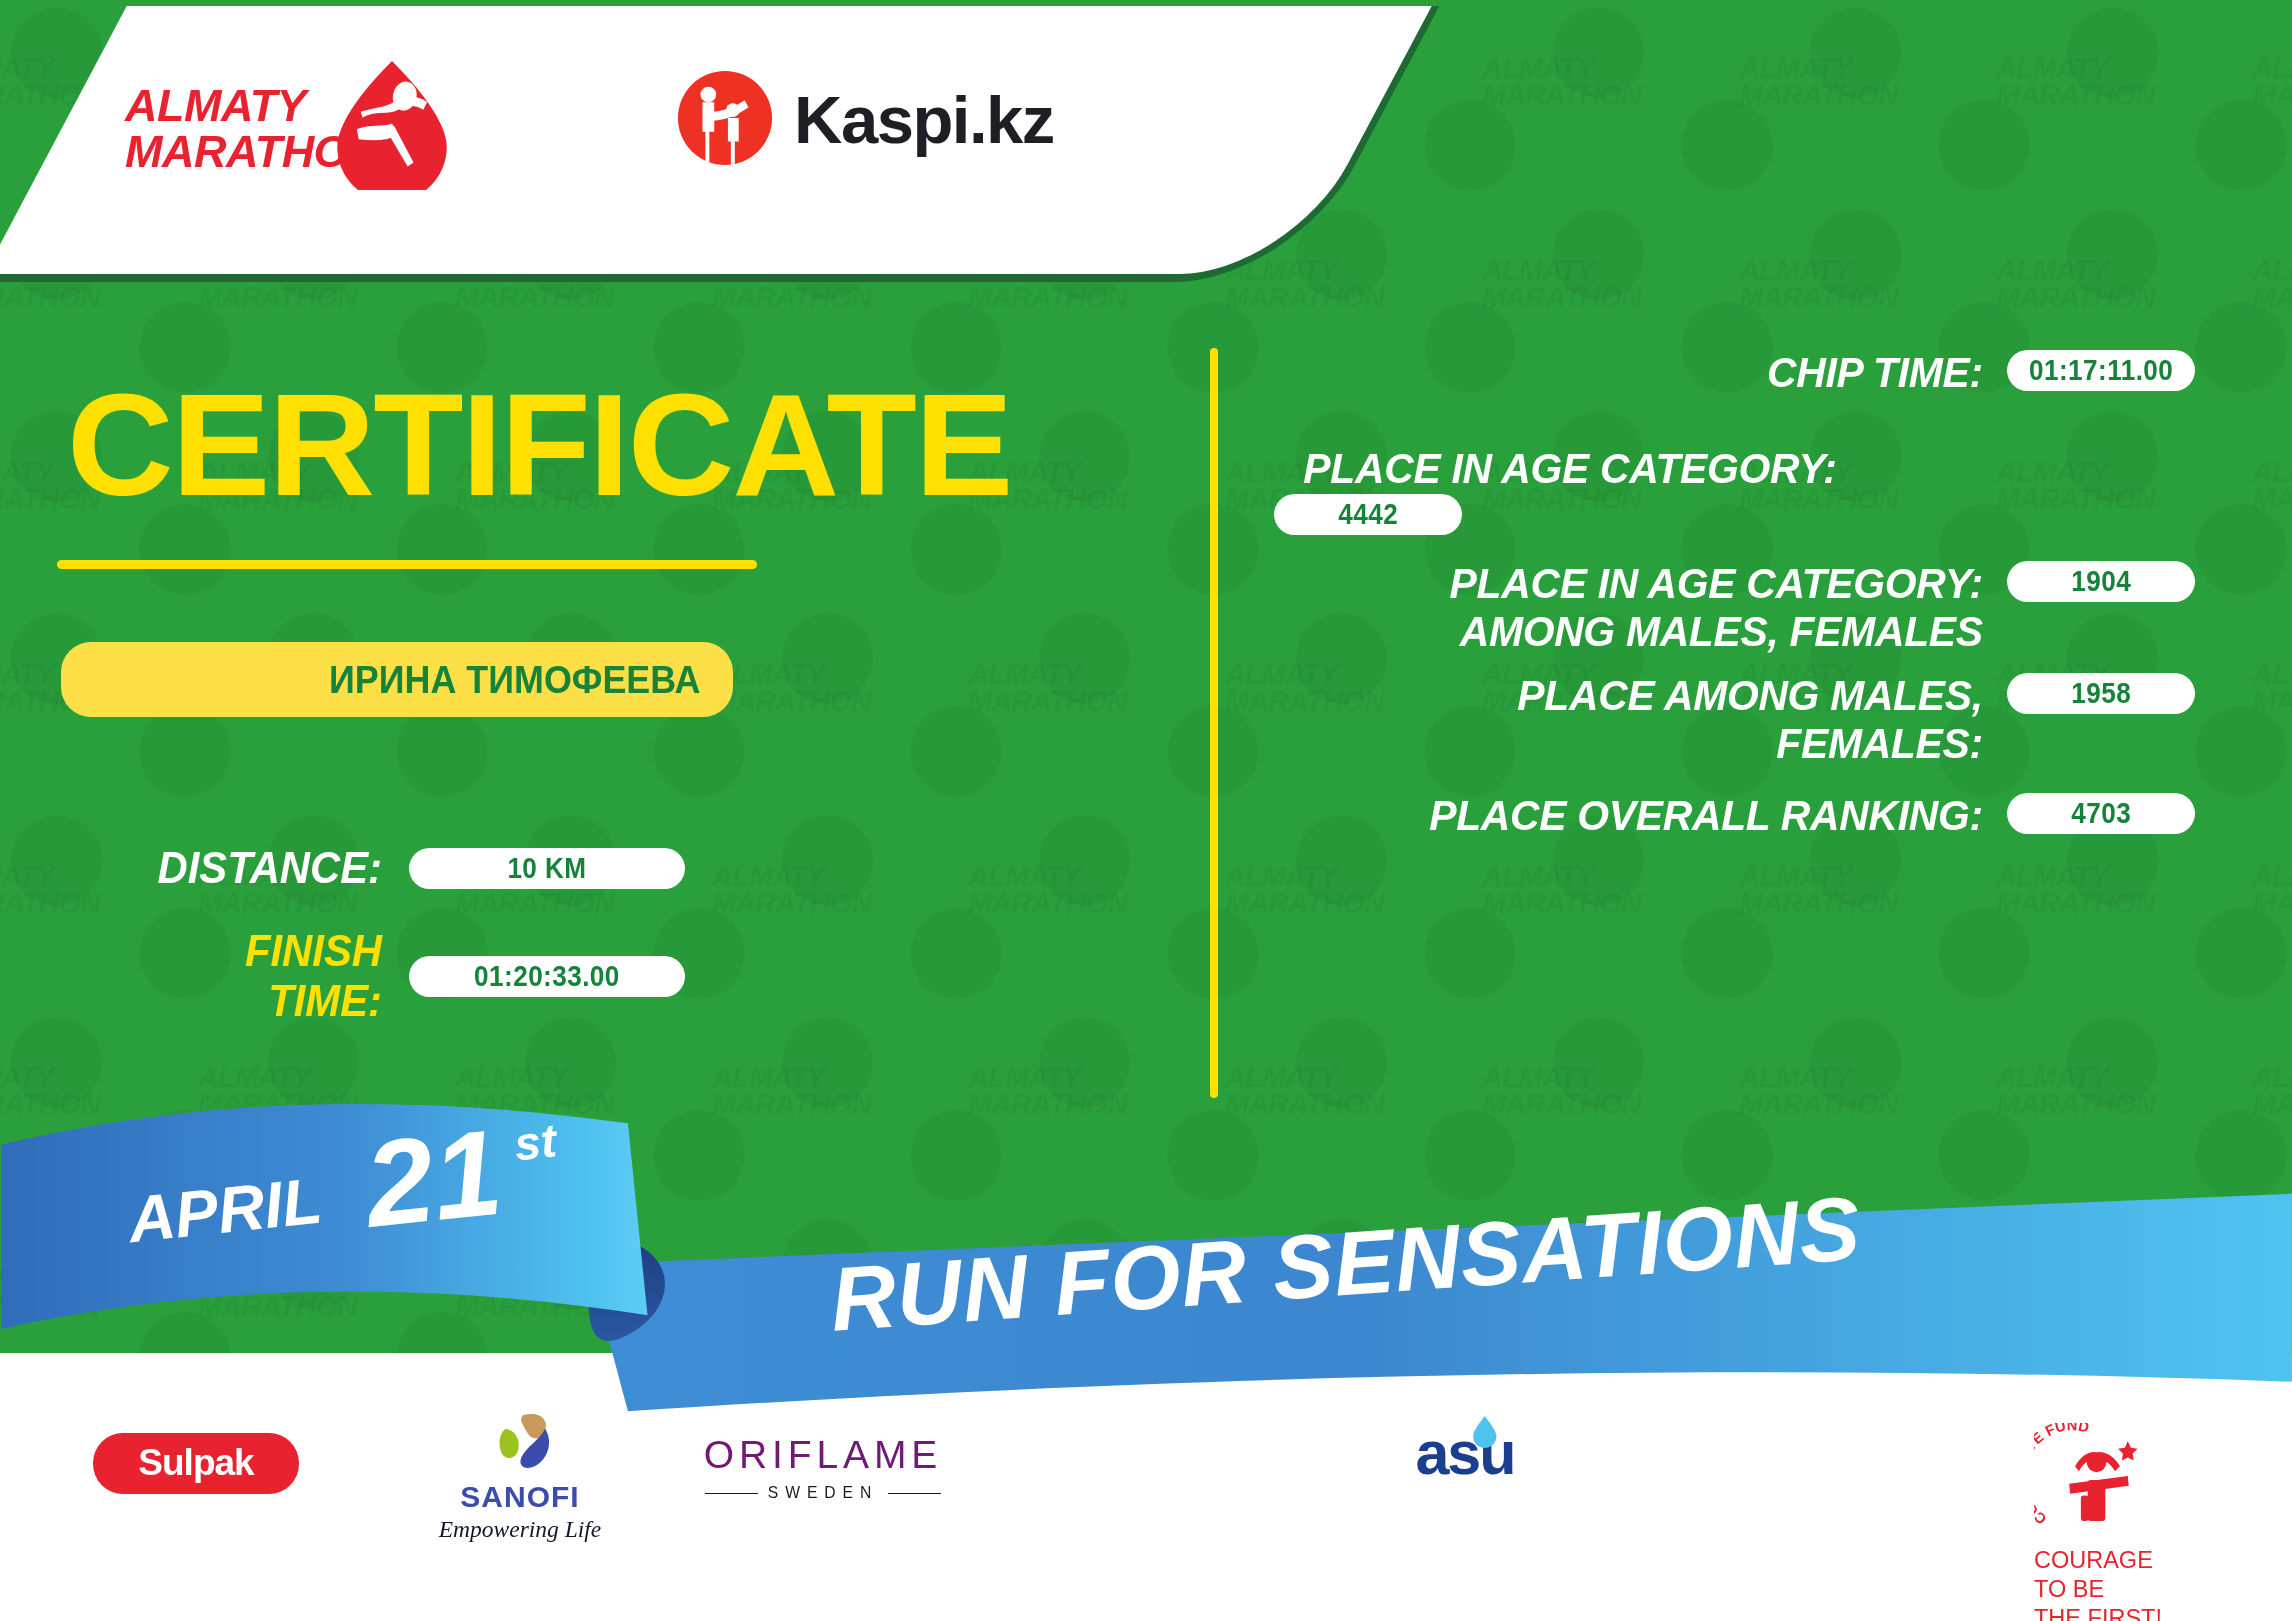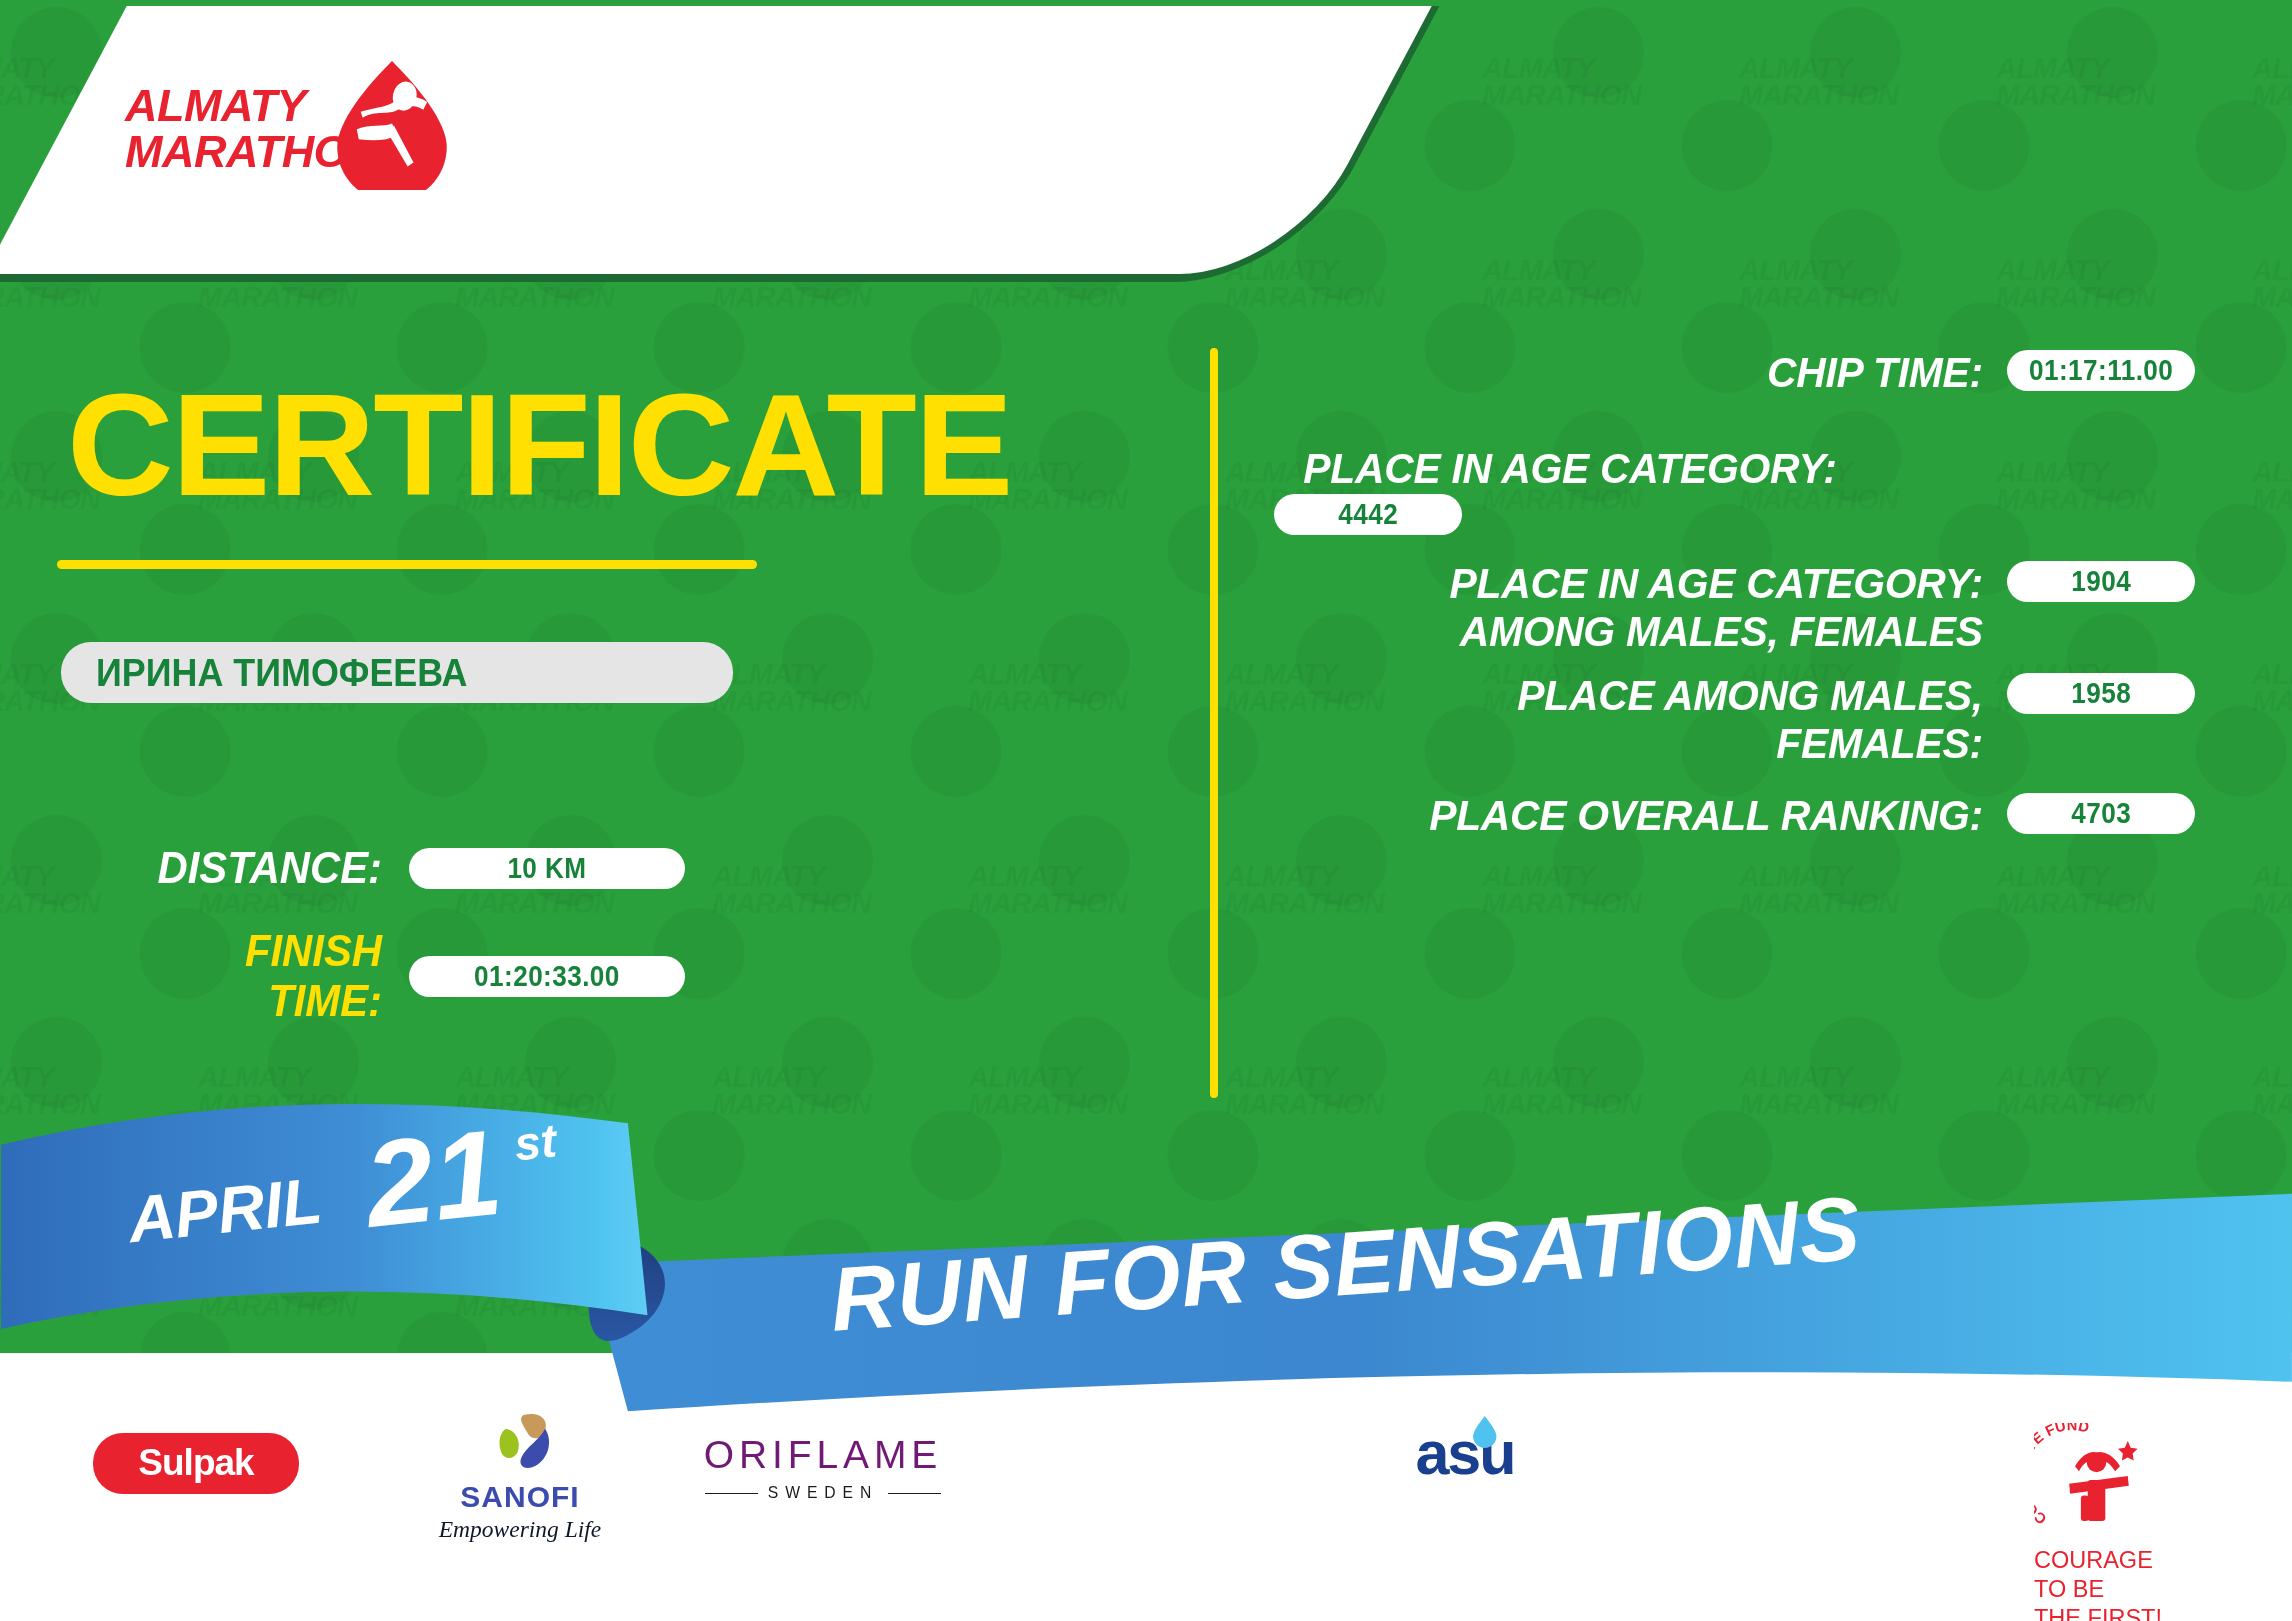--- a/index.html
+++ b/index.html
@@ -102,23 +102,23 @@
     font-family:"Liberation Sans", sans-serif;
     transform:scaleX(1.02);
     transform-origin:left center;
   }
   .title-rule{
     position:absolute; left:57px; top:266px;
     width:700px; height:8.8px; background:#ffe000; border-radius:4.9px;
   }
   .name-pill{
     position:absolute; left:61px; top:348px;
-    width:672px; height:61px; background:#e5e5e5;
+    width:672px; height:75px; background:#fde047;
     border-radius:30px;
-    display:flex; align-items:center;
+    display:flex; align-items:center;justify-content:flex-end;
   }
   .name-text{
     margin-left:35px;
     color:#17833a; font-weight:bold; font-size:39px;
     letter-spacing:0px; transform:scaleX(.92); transform-origin:left center;
   }
 
   .lrow{ position:absolute; display:flex; align-items:center; }
   .lrow .lbl{
     font-weight:bold; font-style:italic; font-size:44px;
@@ -529,20 +529,33 @@
         <svg width="118" height="133" viewBox="0 0 120 136">
           <path d="M60 4 C86 30 116 66 116 92 A56 56 0 0 1 4 92 C4 66 34 30 60 4 Z" fill="#e8222e"></path>
           <ellipse cx="73" cy="40" rx="12" ry="15" fill="#fff" transform="rotate(14 73 40)"></ellipse>
           <path d="M30 62 C44 54 56 60 66 54 C74 50 82 48 92 54 L96 46 C84 38 72 40 62 46 C52 52 40 52 28 56 Z" fill="#fff"></path>
           <path d="M24 74 C38 68 50 72 60 68 L66 80 C54 86 40 86 26 84 Z" fill="#fff"></path>
           <path d="M62 70 L82 108 L76 112 L56 78 Z" fill="#fff"></path>
         </svg>
       </div>
     </div>
 
+    <div class="kaspi-logo">
+      <div class="kaspi-circle">
+        <svg width="98" height="98" viewBox="0 0 100 100">
+          <circle cx="50" cy="50" r="48" fill="#ef3124"></circle>
+          <circle cx="33" cy="26" r="8" fill="#fff"></circle>
+          <path d="M27 34 h12 v30 h-5 v32 h-4 v-32 h-3 z" fill="#fff"></path>
+          <path d="M33 44 C46 44 58 40 70 32 L74 39 C62 48 48 53 33 53 Z" fill="#fff"></path>
+          <circle cx="58" cy="42" r="7" fill="#fff"></circle>
+          <path d="M53 50 h11 v24 h-4 v24 h-4 v-24 h-3 z" fill="#fff"></path>
+        </svg>
+      </div>
+      <div class="kaspi-word">Kaspi.kz</div>
+    </div>
   </div>
 
   <div class="left-col">
     <div class="cert-title">CERTIFICATE</div>
     <div class="title-rule"></div>
 
     <div class="name-pill">
       <span class="name-text">ИРИНА ТИМОФЕЕВА</span>
     </div>
 

